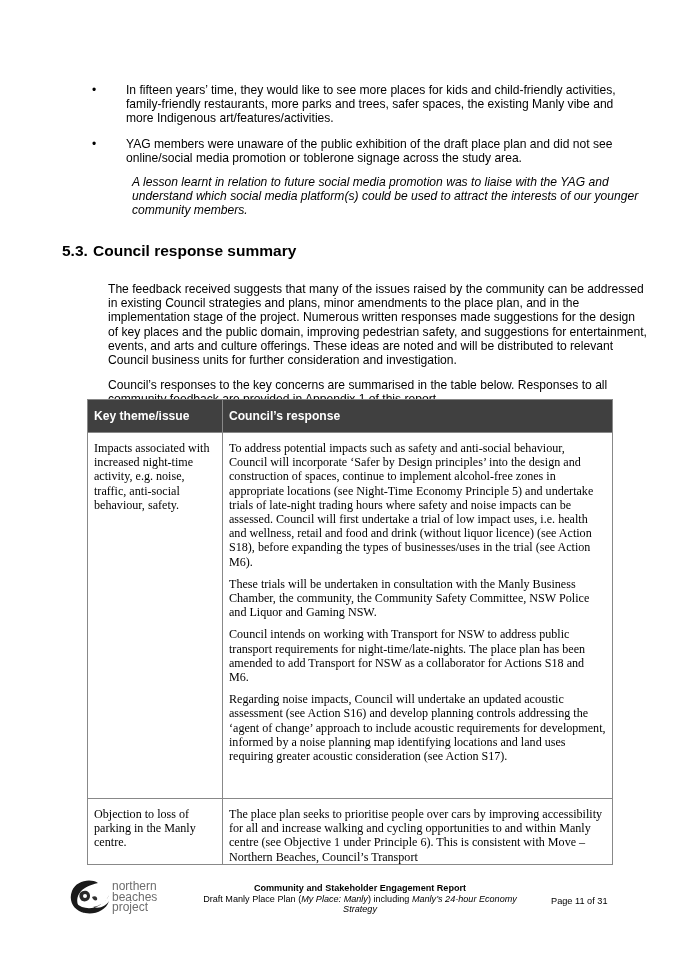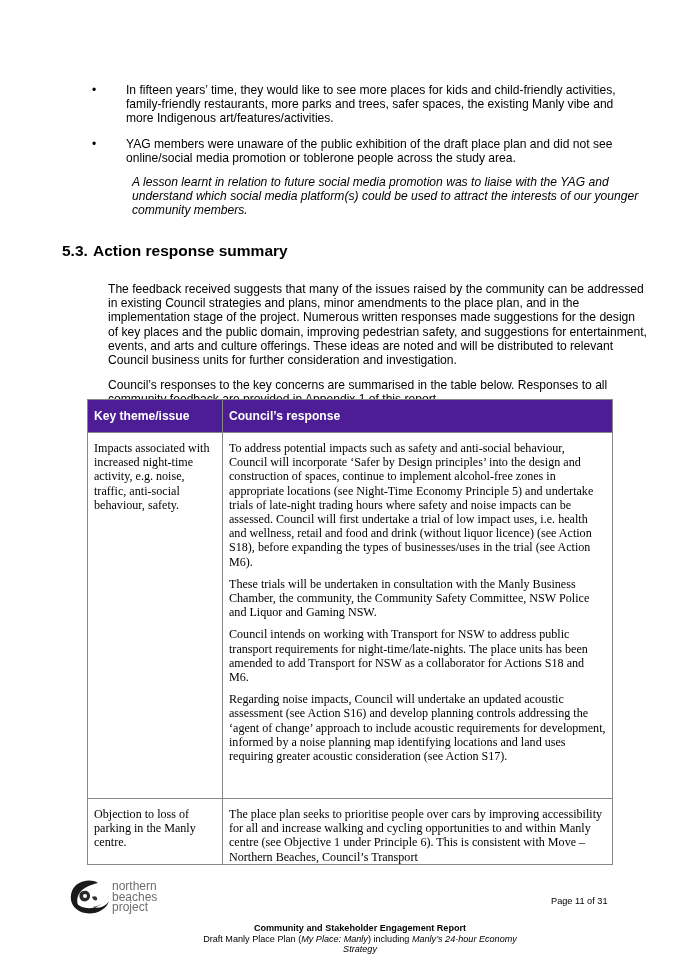--- a/index.html
+++ b/index.html
@@ -15,58 +15,58 @@
     .section-heading {
       position: absolute; left: 62px; top: 242px; font-weight: bold; font-size: 15.5px; line-height: 18px;
     }
     .section-heading .num { display: inline-block; width: 31px; }
     .para { position: absolute; left: 108px; width: 540px; margin-top: 16px; }
     table.resp {
       position: absolute; left: 87px; top: 399px; width: 525px;
       border-collapse: collapse; table-layout: fixed;
     }
     table.resp th {
-      background: #4c1d95; color: #fff; font-weight: bold; text-align: left;
+      background: #404040; color: #fff; font-weight: bold; text-align: left;
       height: 32px; padding: 0 6px; border: 1px solid #888; font-size: 12.1px;
     }
     table.resp td {
       vertical-align: top; border: 1px solid #888; padding: 8px 6px 0 6px; font-family: Liberation Serif, serif;
     }
     table.resp td p { margin: 0 0 8px 0; }
     table.resp col.c1 { width: 135px; }
     table.resp col.c2 { width: 390px; }
     .row-clip td { padding-bottom: 0; }
     .footer { position: absolute; left: 0; top: 876px; width: 675px; height: 50px; }
     .logo { position: absolute; left: 68px; top: 3px; width: 42px; height: 36px; }
     .logo-text {
       position: absolute; left: 112px; top: 5px; font-size: 12px; line-height: 10.5px; color: #6d6d6d;
     }
     .footer-center {
       position: absolute; left: 190px; top: 7px; width: 340px; text-align: center;
-      font-size: 9.1px; line-height: 10.5px; margin-top: 40px;
+      font-size: 9.1px; line-height: 10.5px;
     }
     .footer-center .title { font-weight: bold; }
     .page-num { position: absolute; left: 551px; top: 18px; font-size: 9.2px; }
   </style>
 </head>
 <body>
 
 <div class="bullet-row" style="top:83px;">
   <span class="bullet-dot">•</span>
   <div class="bullet-text">In fifteen years’ time, they would like to see more places for kids and child-friendly activities, family-friendly restaurants, more parks and trees, safer spaces, the existing Manly vibe and more Indigenous art/features/activities.</div>
 </div>
 <div class="bullet-row" style="top:137px;">
   <span class="bullet-dot">•</span>
-  <div class="bullet-text">YAG members were unaware of the public exhibition of the draft place plan and did not see online/social media promotion or toblerone people across the study area.</div>
+  <div class="bullet-text">YAG members were unaware of the public exhibition of the draft place plan and did not see online/social media promotion or toblerone signage across the study area.</div>
 </div>
 
 <div class="italic-note">A lesson learnt in relation to future social media promotion was to liaise with the YAG and understand which social media platform(s) could be used to attract the interests of our younger community members.</div>
 
 <div class="section-heading">
-  <span class="num">5.3.</span><span>Action response summary</span>
+  <span class="num">5.3.</span><span>Council response summary</span>
 </div>
 
 <div class="para" style="top:266px;">The feedback received suggests that many of the issues raised by the community can be addressed in existing Council strategies and plans, minor amendments to the place plan, and in the implementation stage of the project. Numerous written responses made suggestions for the design of key places and the public domain, improving pedestrian safety, and suggestions for entertainment, events, and arts and culture offerings. These ideas are noted and will be distributed to relevant Council business units for further consideration and investigation.</div>
 <div class="para" style="top:362px;">Council’s responses to the key concerns are summarised in the table below. Responses to all community feedback are provided in Appendix 1 of this report.</div>
 
 <table class="resp">
   <colgroup>
       <col class="c1">
       <col class="c2">
     </colgroup>
@@ -75,21 +75,21 @@
       <th>Key theme/issue</th>
       <th>Council’s response</th>
     </tr>
   </thead>
   <tbody>
     <tr style="height:366px;">
       <td>Impacts associated with increased night-time activity, e.g. noise, traffic, anti-social behaviour, safety.</td>
       <td>
         <p>To address potential impacts such as safety and anti-social behaviour, Council will incorporate ‘Safer by Design principles’ into the design and construction of spaces, continue to implement alcohol-free zones in appropriate locations (see Night-Time Economy Principle 5) and undertake trials of late-night trading hours where safety and noise impacts can be assessed. Council will first undertake a trial of low impact uses, i.e. health and wellness, retail and food and drink (without liquor licence) (see Action S18), before expanding the types of businesses/uses in the trial (see Action M6).</p>
         <p>These trials will be undertaken in consultation with the Manly Business Chamber, the community, the Community Safety Committee, NSW Police and Liquor and Gaming NSW.</p>
-        <p>Council intends on working with Transport for NSW to address public transport requirements for night-time/late-nights. The place units has been amended to add Transport for NSW as a collaborator for Actions S18 and M6.</p>
+        <p>Council intends on working with Transport for NSW to address public transport requirements for night-time/late-nights. The place plan has been amended to add Transport for NSW as a collaborator for Actions S18 and M6.</p>
         <p>Regarding noise impacts, Council will undertake an updated acoustic assessment (see Action S16) and develop planning controls addressing the ‘agent of change’ approach to include acoustic requirements for development, informed by a noise planning map identifying locations and land uses requiring greater acoustic consideration (see Action S17).</p>
       </td>
     </tr>
     <tr class="row-clip" style="height:65px;">
       <td>Objection to loss of parking in the Manly centre.</td>
       <td>
         <p style="margin:0;">The place plan seeks to prioritise people over cars by improving accessibility for all and increase walking and cycling opportunities to and within Manly centre (see Objective 1 under Principle 6). This is consistent with Move – Northern Beaches, Council’s Transport</p>
       </td>
     </tr>
   </tbody>

